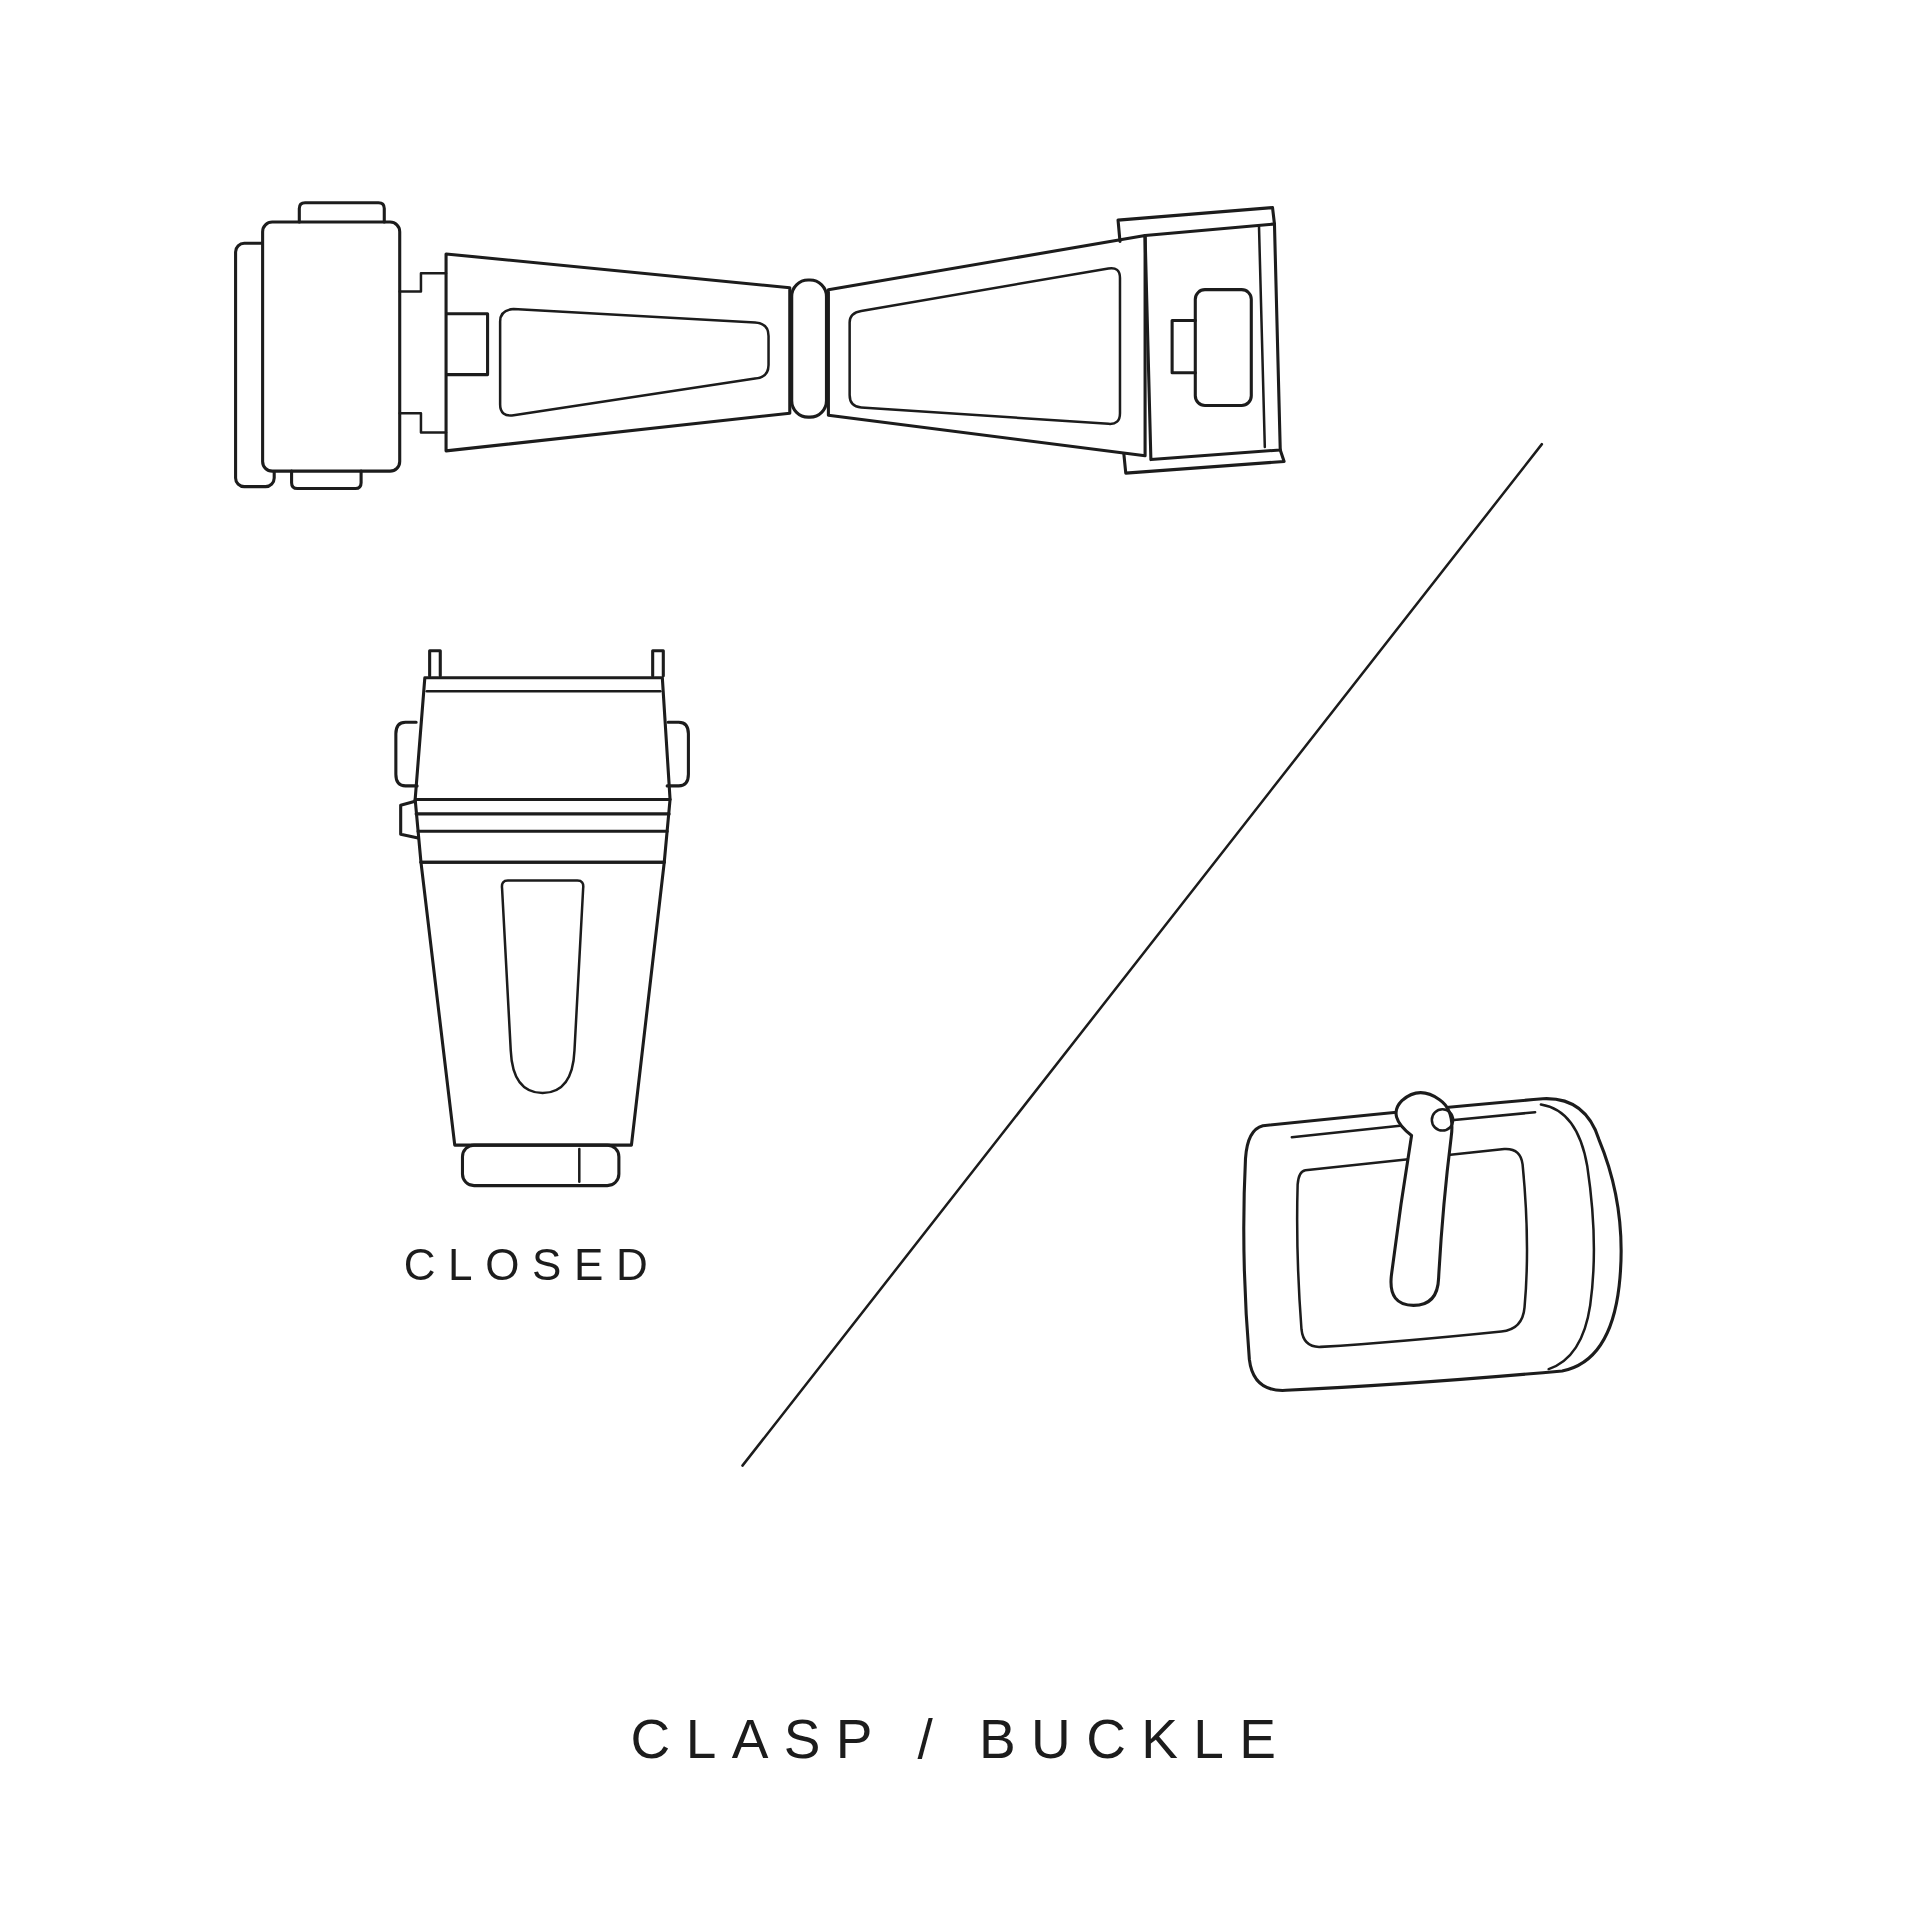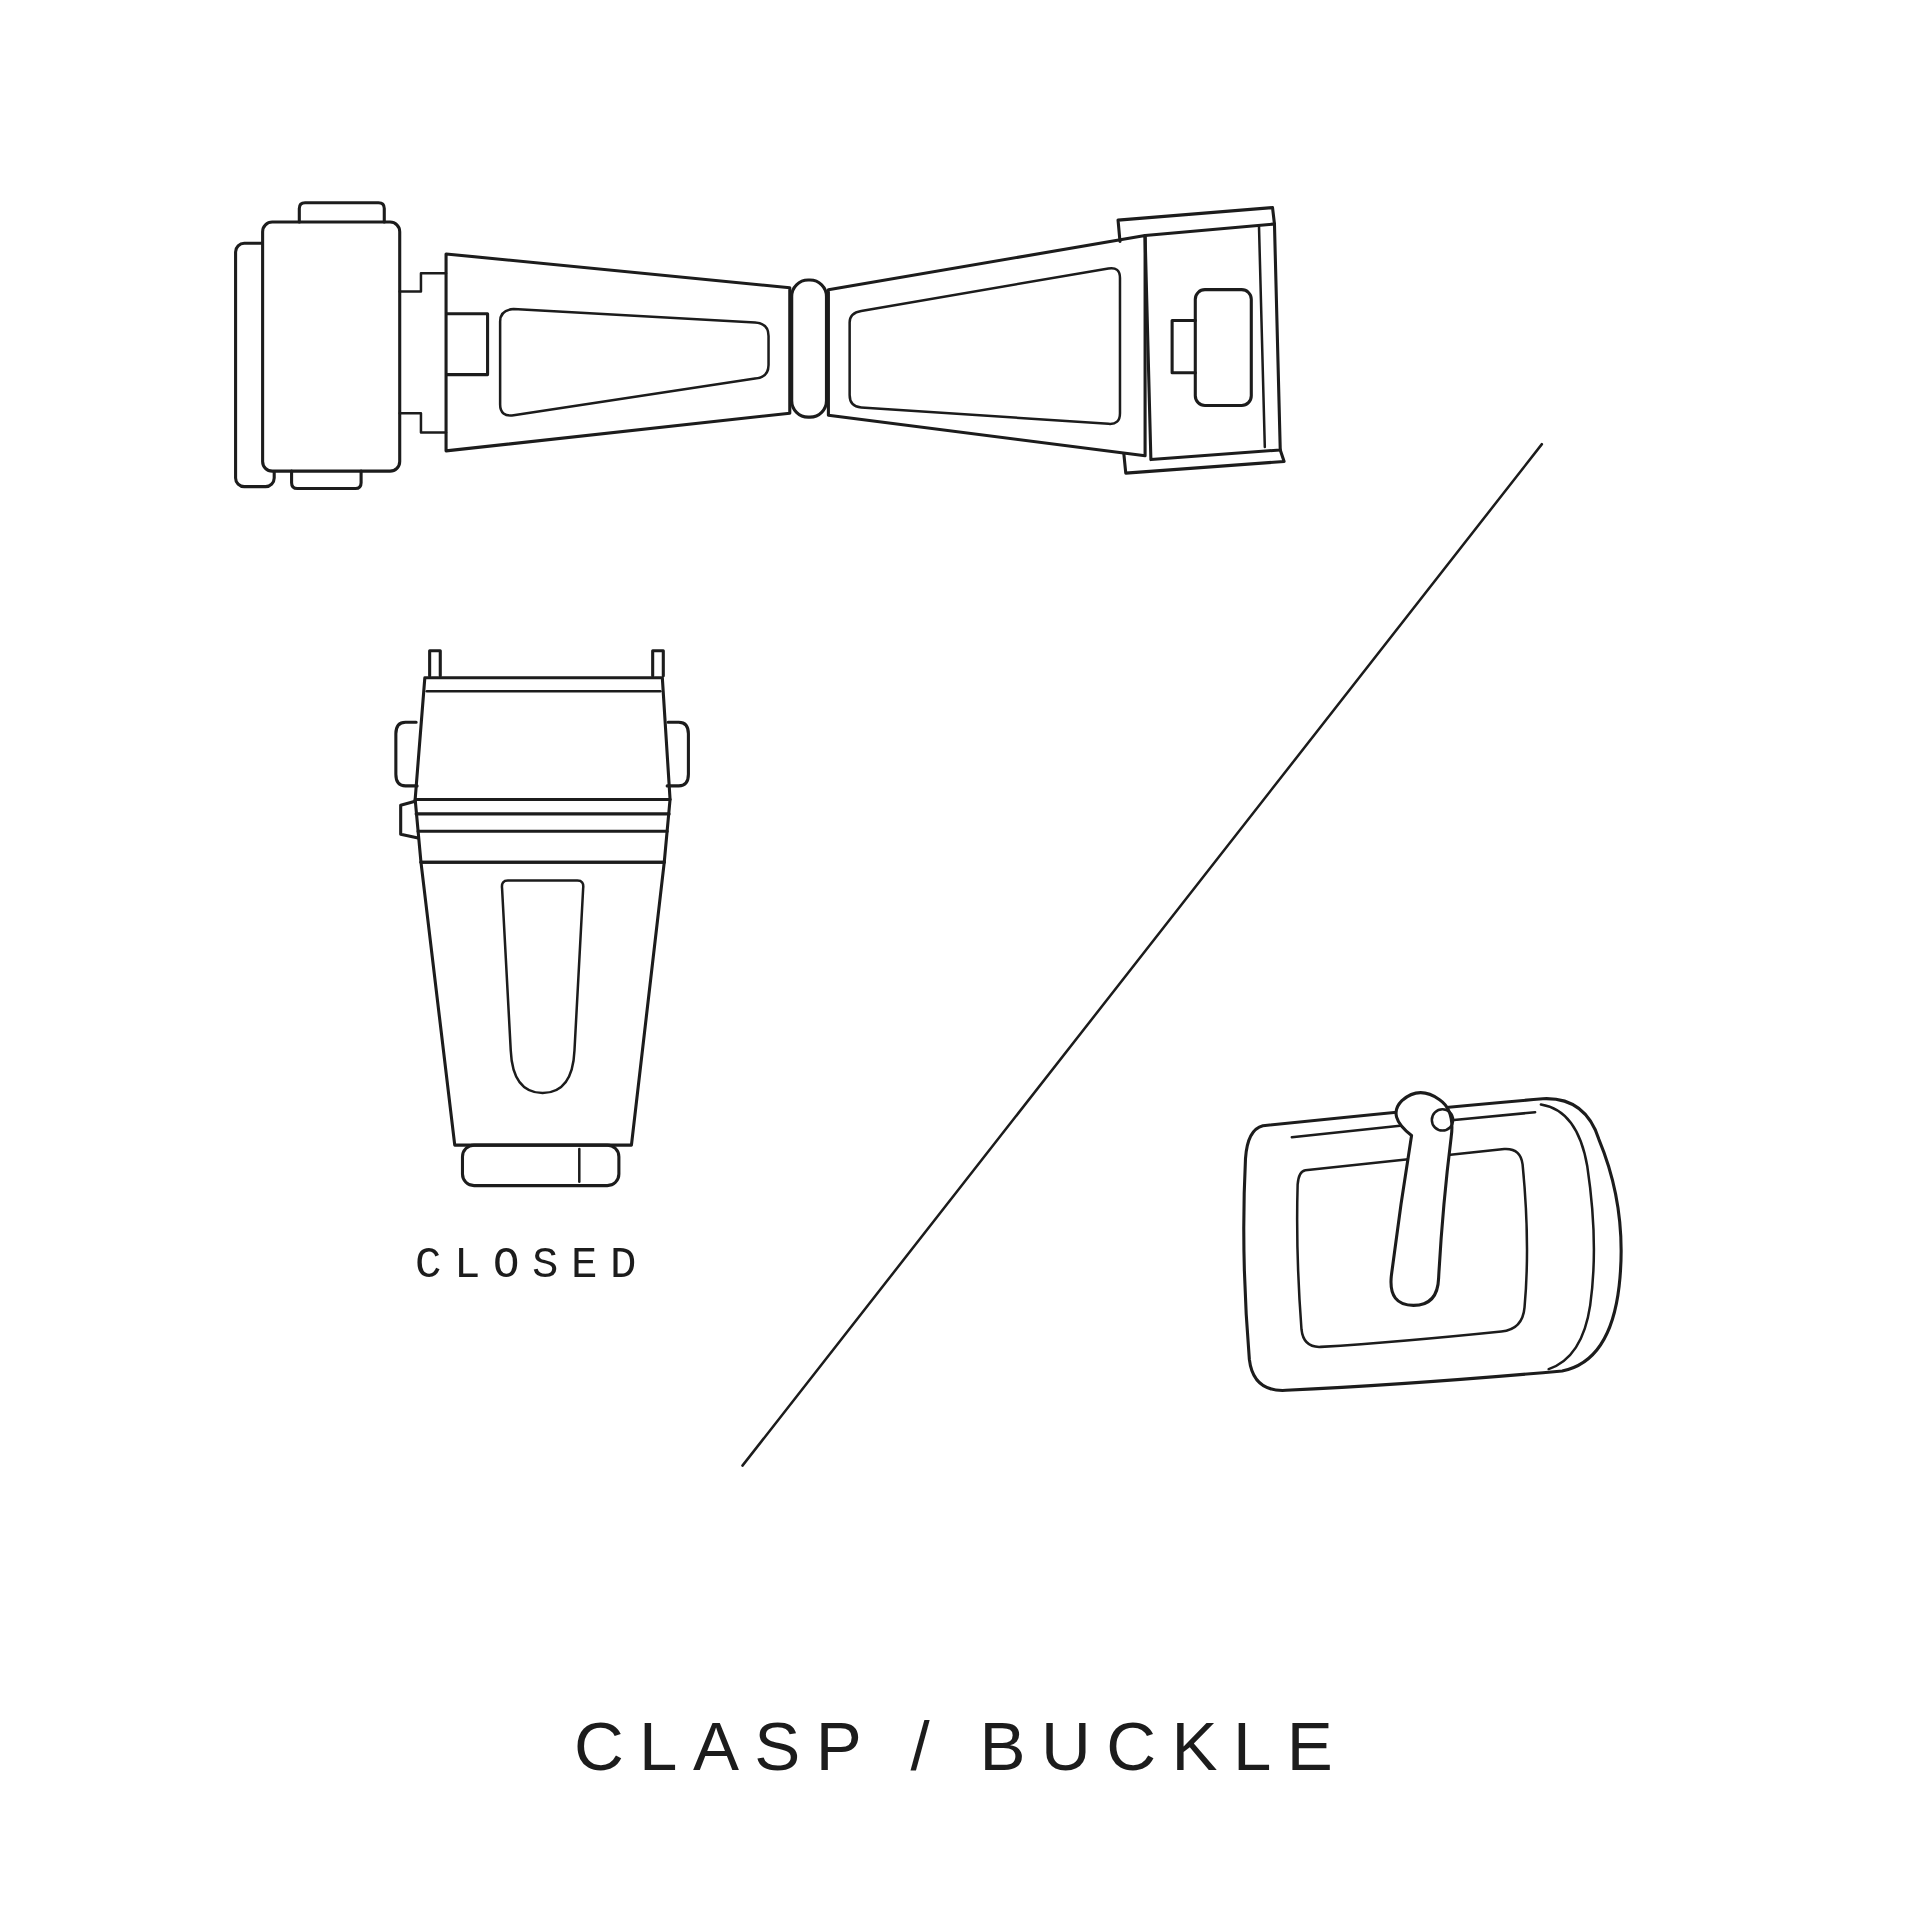--- a/index.html
+++ b/index.html
@@ -34,26 +34,26 @@
   svg.art .fill-white { fill: #ffffff; }
   .label {
     position: absolute;
     transform: translateX(-50%);
     color: var(--text, #1c1c1c);
     font-size: 44px;
     font-weight: 400;
     letter-spacing: 13.5px;
     white-space: nowrap;
   }
-  .label.closed-label { letter-spacing: 12.6px; font-family: Liberation Mono, monospace; }
+  .label.closed-label { letter-spacing: 12.6px; }
   .title {
     position: absolute;
     transform: translateX(-50%);
     color: var(--text, #1c1c1c);
-    font-size: 69px;
+    font-size: 55px;
     font-weight: 500;
     letter-spacing: 15.4px;
     white-space: nowrap;
   }
 </style>
 </head>
 <body>
 
 <div class="canvas">
 

